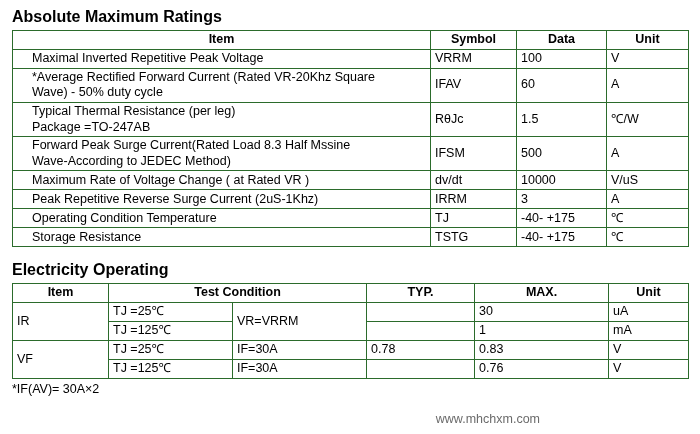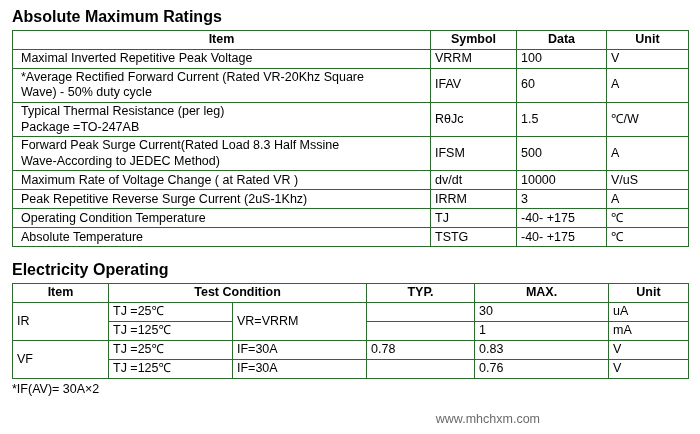--- a/index.html
+++ b/index.html
@@ -47,21 +47,21 @@
   }
   .hdr td {
     text-align: center;
     font-weight: bold;
     font-size: 12.5px;
   }
   .c { text-align: left; }
   .l { text-align: left; }
   .tall { height: 34px; }
   .row-h { height: 19px; }
-  .item-cell { padding-left: 8px; }
+  .item-cell { padding-left: 19px; }
   .pkg-line { display: block; padding-right: 58px; }
   .footnote {
     font-size: 12.5px;
     padding-top: 3px;
     font-family: "Liberation Sans", sans-serif;
   }
   .watermark {
     position: absolute;
     right: 16px;
     bottom: 8px;
@@ -144,21 +144,21 @@
       </tr>
 
       <tr class="row-h">
         <td class="l item-cell">Operating Condition Temperature</td>
         <td class="c">TJ</td>
         <td class="c">-40- +175</td>
         <td class="c">℃</td>
       </tr>
 
       <tr class="row-h">
-        <td class="l item-cell">Absolute Temperature</td>
+        <td class="l item-cell">Storage Resistance</td>
         <td class="c">TSTG</td>
         <td class="c">-40- +175</td>
         <td class="c">℃</td>
       </tr>
     </tbody>
   </table>
 
   <h1 class="section-title second">Electricity Operating</h1>
 
   <table>

